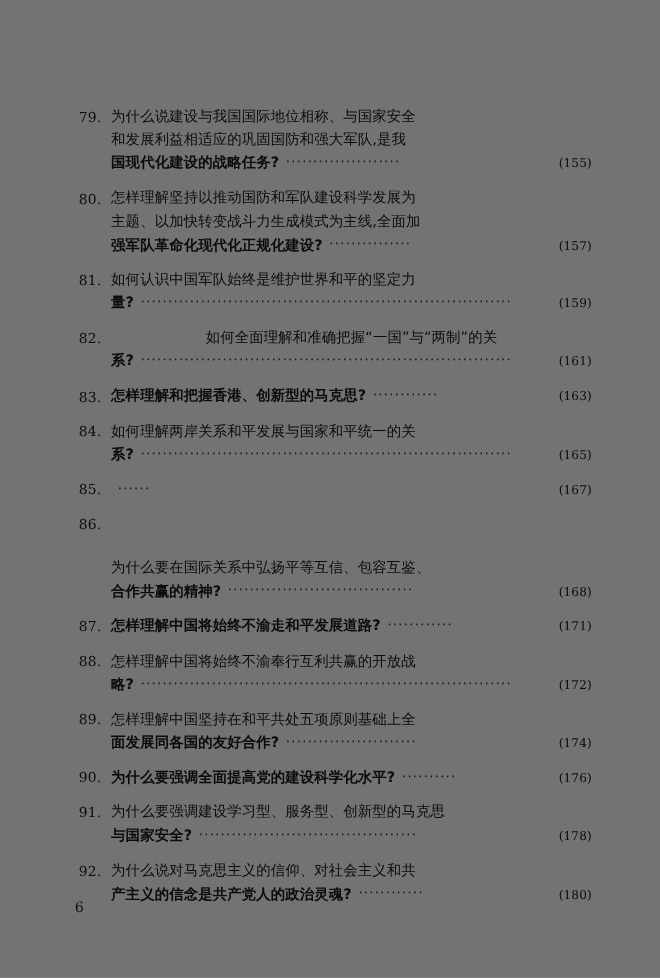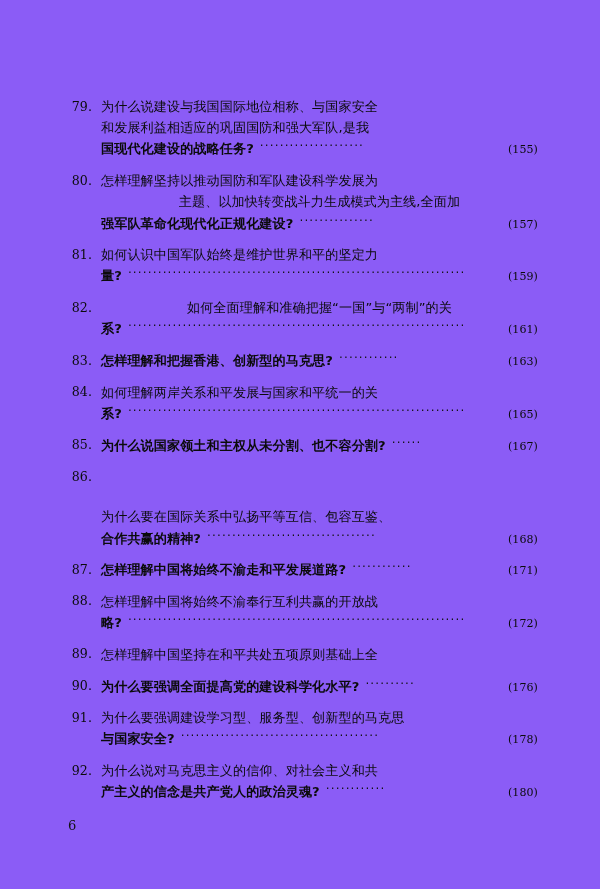--- a/index.html
+++ b/index.html
@@ -12,21 +12,21 @@
     background: #ffffff;
     font-family: "DejaVu Sans", "Liberation Sans", sans-serif;
     overflow: hidden;
   }
   .page {
     position: relative;
     width: 600px;
     height: 889px;
     box-sizing: border-box;
     padding: 96px 62px 0 62px;
-    background: #8b5cf6;
+    background: #737373;
   }
   .toc-list {
     display: block;
   }
   .toc-entry {
     display: flex;
     align-items: flex-start;
     margin-bottom: 10.5px;
     font-size: 13.1px;
     line-height: 1.62;
@@ -54,21 +54,21 @@
     display: inline;
   }
   .page-num {
     font-family: "DejaVu Serif", "Liberation Serif", serif;
     font-size: 11px;
     white-space: nowrap;
   }
   
   .lastline {
     display: flex;
-    align-items: flex-start;
+    align-items: center;
   }
   .lastline .seg {
     font-weight: 700;
   }
   .lastline .dots {
     flex: 1 1 auto;
     overflow: hidden;
     white-space: nowrap;
     letter-spacing: 1.15px;
     font-size: 12px;
@@ -106,21 +106,21 @@
             <span class="seg">国现代化建设的战略任务?</span>
             <span class="dots">·····················</span>
             <span class="pnum-wrap"><span class="page-num">(155)</span></span>
           </div>
         </div>
       </div>
       <div class="toc-entry">
         <div class="toc-num">80</div>
         <div class="toc-body">
           <div class="toc-title" style="display: block;">怎样理解坚持以推动国防和军队建设科学发展为</div>
-          <div class="toc-title" style="display: block; text-align: center;">主题、以加快转变战斗力生成模式为主线,全面加</div>
+          <div class="toc-title" style="display: block;">主题、以加快转变战斗力生成模式为主线,全面加</div>
           <div class="lastline">
             <span class="seg">强军队革命化现代化正规化建设?</span>
             <span class="dots">···············</span>
             <span class="pnum-wrap"><span class="page-num">(157)</span></span>
           </div>
         </div>
       </div>
       <div class="toc-entry">
         <div class="toc-num">81</div>
         <div class="toc-body">
@@ -161,21 +161,20 @@
             <span class="seg">系?</span>
             <span class="dots">····································································</span>
             <span class="pnum-wrap"><span class="page-num">(165)</span></span>
           </div>
         </div>
       </div>
       <div class="toc-entry">
         <div class="toc-num">85</div>
         <div class="toc-body">
           <div class="lastline">
-            <span class="seg">为什么说国家领土和主权从未分割、也不容分割?</span>
             <span class="dots">······</span>
             <span class="pnum-wrap"><span class="page-num">(167)</span></span>
           </div>
         </div>
       </div>
       <div class="toc-entry">
         <div class="toc-num">86</div>
         <div class="toc-body">
           <div class="toc-title" style="display: block; margin-top: 40px;">为什么要在国际关系中弘扬平等互信、包容互鉴、</div>
           <div class="lastline">
@@ -203,20 +202,25 @@
             <span class="seg">略?</span>
             <span class="dots">····································································</span>
             <span class="pnum-wrap"><span class="page-num">(172)</span></span>
           </div>
         </div>
       </div>
       <div class="toc-entry">
         <div class="toc-num">89</div>
         <div class="toc-body">
           <div class="toc-title" style="display: block;">怎样理解中国坚持在和平共处五项原则基础上全</div>
+          <div class="lastline">
+            <span class="seg">面发展同各国的友好合作?</span>
+            <span class="dots">························</span>
+            <span class="pnum-wrap"><span class="page-num">(174)</span></span>
+          </div>
         </div>
       </div>
       <div class="toc-entry">
         <div class="toc-num">90</div>
         <div class="toc-body">
           <div class="lastline">
             <span class="seg">为什么要强调全面提高党的建设科学化水平?</span>
             <span class="dots">··········</span>
             <span class="pnum-wrap"><span class="page-num">(176)</span></span>
           </div>

